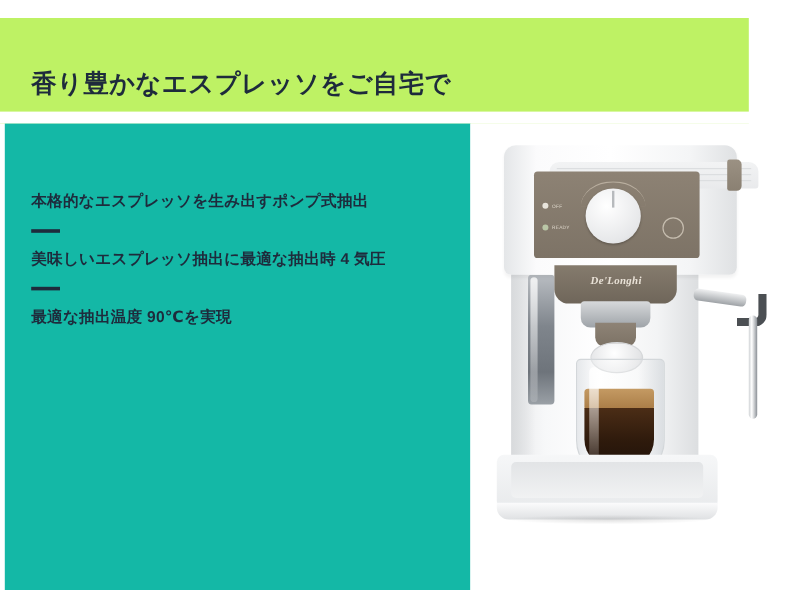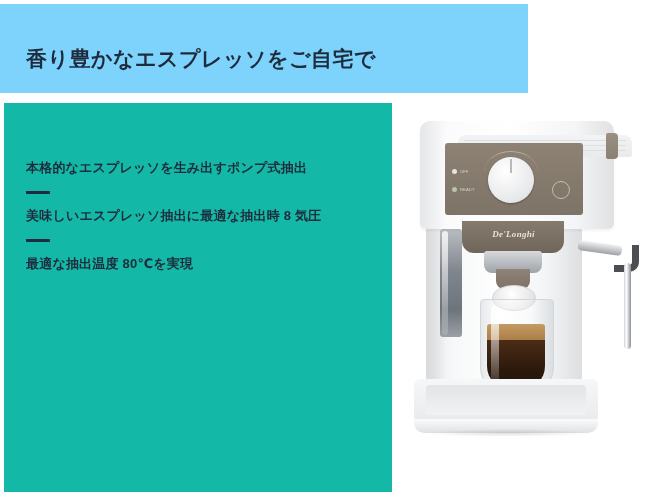--- a/index.html
+++ b/index.html
@@ -17,24 +17,24 @@
     position: relative;
     width: 656px;
     height: 492px;
     background: #ffffff;
   }
 
   
   .header-band {
     position: absolute;
     left: 0;
-    top: 4px;
-    width: 528px;
+    top: 15px;
+    width: 624px;
     height: 93px;
-    background: #7dd3fc;
+    background: #bef264;
   }
   .header-title {
     position: absolute;
     left: 26px;
     top: 41px;
     font-size: 21px;
     font-weight: 700;
     letter-spacing: 0.5px;
     color: #1e2b3c;
     white-space: nowrap;
@@ -401,25 +401,25 @@
 
   <div class="content">
 
     <div class="left-panel">
       <div class="feature-list">
 
         <div class="feature-text">本格的なエスプレッソを生み出すポンプ式抽出</div>
 
         <div class="feature-divider"></div>
 
-        <div class="feature-text">美味しいエスプレッソ抽出に最適な抽出時 8 気圧</div>
+        <div class="feature-text">美味しいエスプレッソ抽出に最適な抽出時 4 気圧</div>
 
         <div class="feature-divider"></div>
 
-        <div class="feature-text">最適な抽出温度 80℃を実現</div>
+        <div class="feature-text">最適な抽出温度 90℃を実現</div>
 
       </div>
     </div>
 
     <div class="photo-panel">
       <div class="machine">
 
         <div class="body-lower"></div>
         <div class="body-lower-shadow"></div>
         <div class="tank-window"></div>

